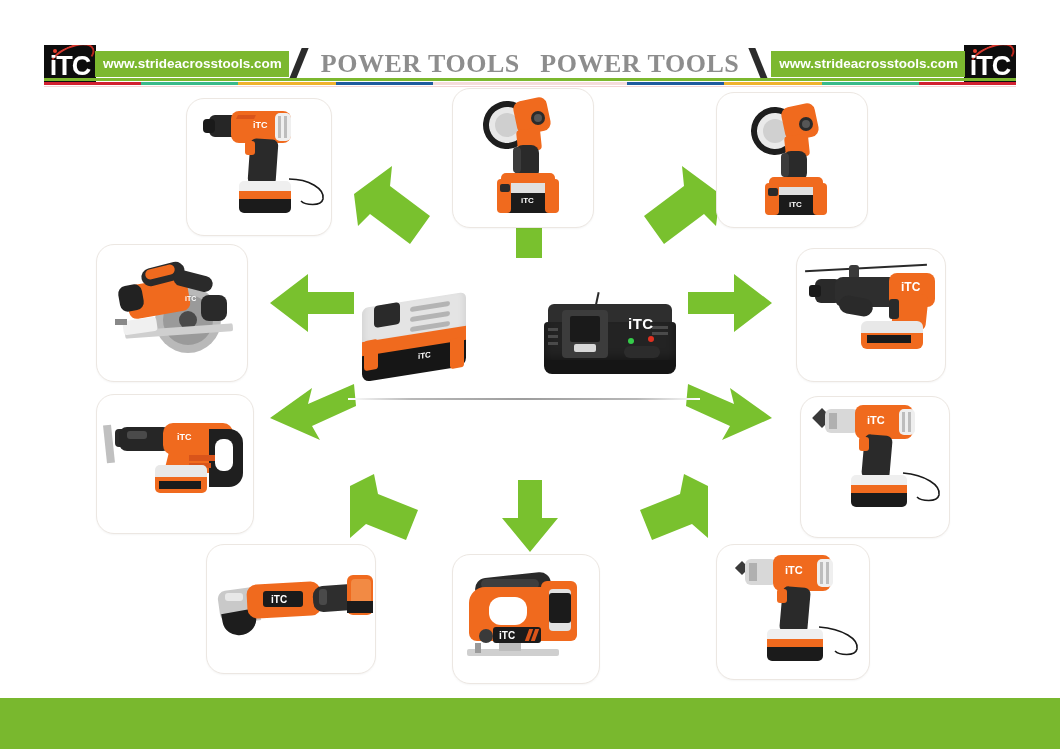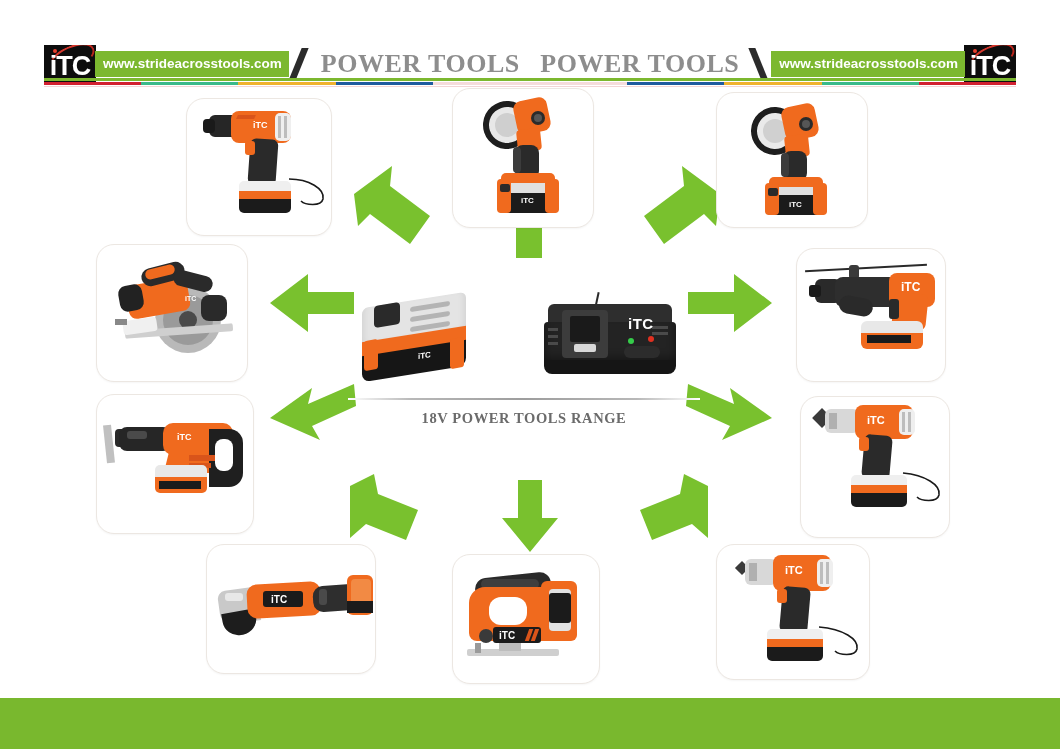--- a/index.html
+++ b/index.html
@@ -226,21 +226,20 @@
     <div class="tool" style="left:8px;top:50px;width:10px;height:3px;background:#4a4a4a;"></div>
     <div class="tool rnd" style="left:88px;top:46px;width:6px;height:6px;background:#35cc4a;"></div>
     <div class="tool rnd" style="left:108px;top:44px;width:6px;height:6px;background:#e03020;"></div>
     <div class="tool" style="left:84px;top:54px;width:36px;height:12px;border-radius:6px;background:#2c2c2c;"></div>
     <div class="tool" style="left:112px;top:34px;width:16px;height:3px;background:#4a4a4a;"></div>
     <div class="tool" style="left:112px;top:40px;width:16px;height:3px;background:#4a4a4a;"></div>
     <span class="lbl" style="left:88px;top:24px;font-size:15px;letter-spacing:.5px;">iTC</span>
   </div>
 
   <div class="center-divider"></div>
-  <div class="center-caption">18V POWER TOOLS RANGE</div>
 
   <div class="card" style="left:186px;top:98px;width:144px;height:136px;">
     <div class="ph">
       <div class="tool" style="left:22px;top:16px;width:26px;height:22px;border-radius:6px 3px 3px 6px;background:#262626;"></div>
       <div class="tool" style="left:16px;top:20px;width:12px;height:14px;border-radius:4px;background:#1a1a1a;"></div>
       <div class="tool" style="left:44px;top:12px;width:60px;height:32px;border-radius:8px;background:#f06a1e;"></div>
       <div class="tool" style="left:50px;top:16px;width:12px;height:4px;background:#d9541a;transform:skewX(-25deg);"></div>
       <div class="tool" style="left:56px;top:16px;width:12px;height:4px;background:#d9541a;transform:skewX(-25deg);"></div>
       <div class="tool" style="left:88px;top:14px;width:16px;height:28px;border-radius:5px;background:#efefef;"></div>
       <div class="tool" style="left:91px;top:17px;width:3px;height:22px;background:#bdbdbd;"></div>

